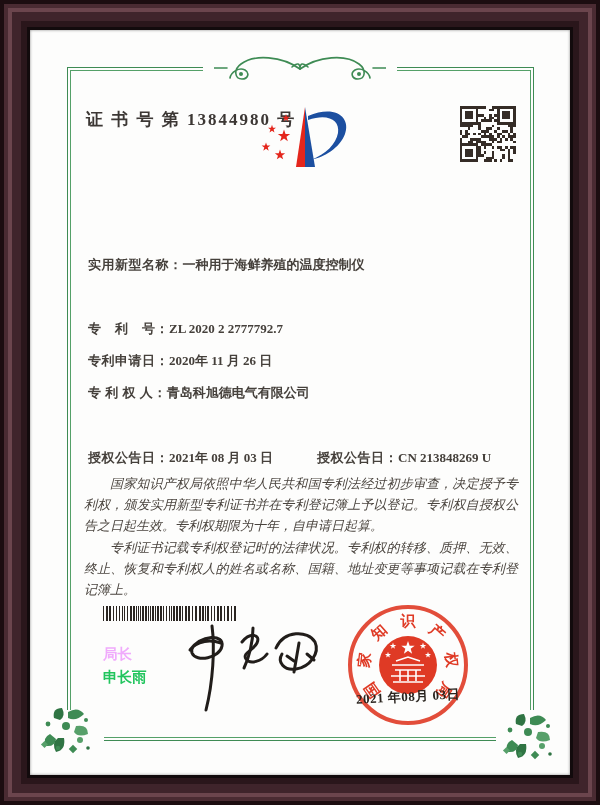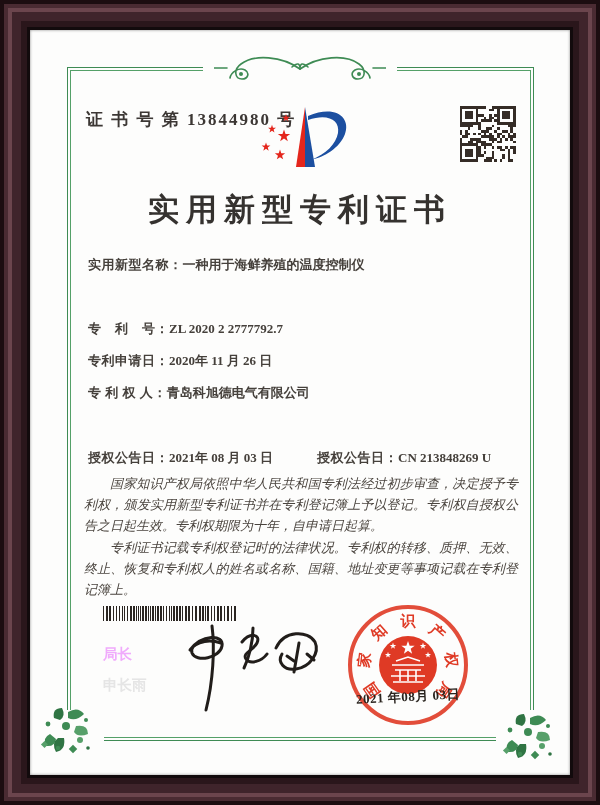--- a/index.html
+++ b/index.html
@@ -40,22 +40,22 @@
   
   .body-text{position:absolute;left:84px;top:473px;width:434px;}
   .body-text p{margin:0 0 1px 0;font-size:13px;line-height:21px;color:#4a443e;
                text-indent:2em;text-align:justify;font-style:italic;font-weight:500;}
   
   .barcode{position:absolute;left:103px;top:606px;width:137px;height:15px;
            display:flex;align-items:stretch;}
   .barcode i{background:#2b2622;}
   .signer-title{position:absolute;left:103px;top:645px;font-size:14.5px;color:#f0abfc;
                 font-family:"Liberation Sans","DejaVu Sans",sans-serif;font-weight:700;}
-  .signer-name{position:absolute;left:103px;top:668px;font-size:14.5px;color:#e5e5e5;
-               font-family:"Liberation Sans","DejaVu Sans",sans-serif;font-weight:600;margin-top:8px;}
+  .signer-name{position:absolute;left:103px;top:668px;font-size:14.5px;color:#22c55e;
+               font-family:"Liberation Sans","DejaVu Sans",sans-serif;font-weight:600;}
   .signature{position:absolute;left:172px;top:618px;}
   
   .seal{position:absolute;left:348px;top:605px;width:112px;height:112px;
         border:4px solid rgba(222,48,26,.9);border-radius:50%;opacity:.95;}
   .seal-char{position:absolute;left:50%;top:50%;width:20px;height:20px;margin:-10px;
              text-align:center;line-height:20px;font-size:15px;font-weight:700;
              color:#de301a;}
   .seal-emblem{position:absolute;left:50%;top:50%;transform:translate(-50%,-50%);}
   .seal-date{position:absolute;left:352px;top:688px;width:112px;text-align:center;
              font-size:13px;font-weight:700;color:#2a241f;transform:rotate(-3deg);
@@ -351,21 +351,20 @@
       <rect x="6" y="20" width="1" height="1" fill="#352c26"></rect>
       <rect x="9" y="20" width="1" height="1" fill="#352c26"></rect>
       <rect x="10" y="20" width="1" height="1" fill="#352c26"></rect>
       <rect x="11" y="20" width="1" height="1" fill="#352c26"></rect>
       <rect x="13" y="20" width="1" height="1" fill="#352c26"></rect>
       <rect x="15" y="20" width="1" height="1" fill="#352c26"></rect>
       <rect x="18" y="20" width="1" height="1" fill="#352c26"></rect>
       <rect x="19" y="20" width="1" height="1" fill="#352c26"></rect>
     </svg>
 
-  <div class="title">实用新型专利证书</div>
 
   <div class="row" style="top:256px">
     <span class="lab">实用新型名称：</span><span>一种用于海鲜养殖的温度控制仪</span>
   </div>
   <div class="row" style="top:320px">
     <span class="lab">专　利　号：</span><span>ZL 2020 2 2777792.7</span>
   </div>
   <div class="row" style="top:352px">
     <span class="lab">专利申请日：</span><span>2020年 11 月 26 日</span>
   </div>

